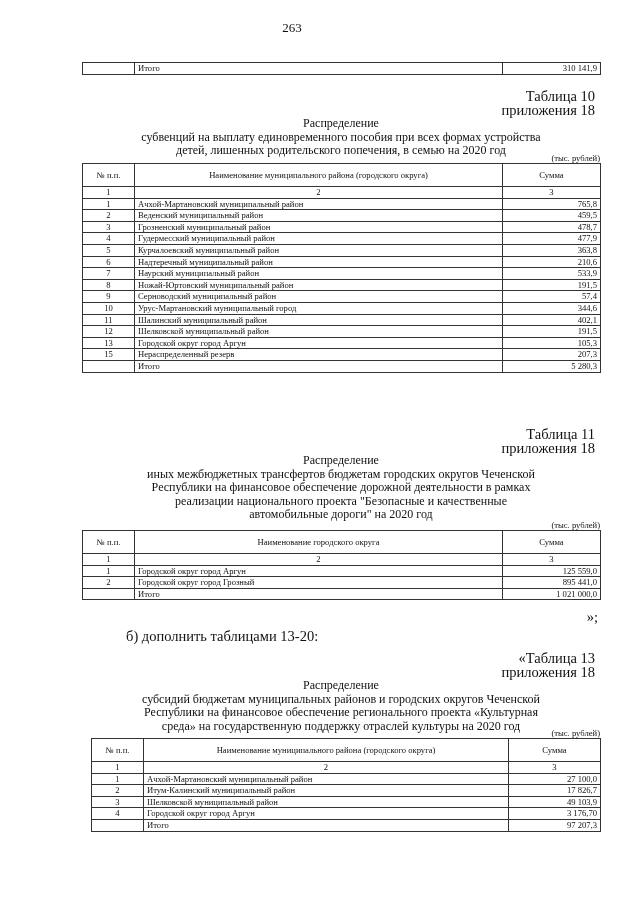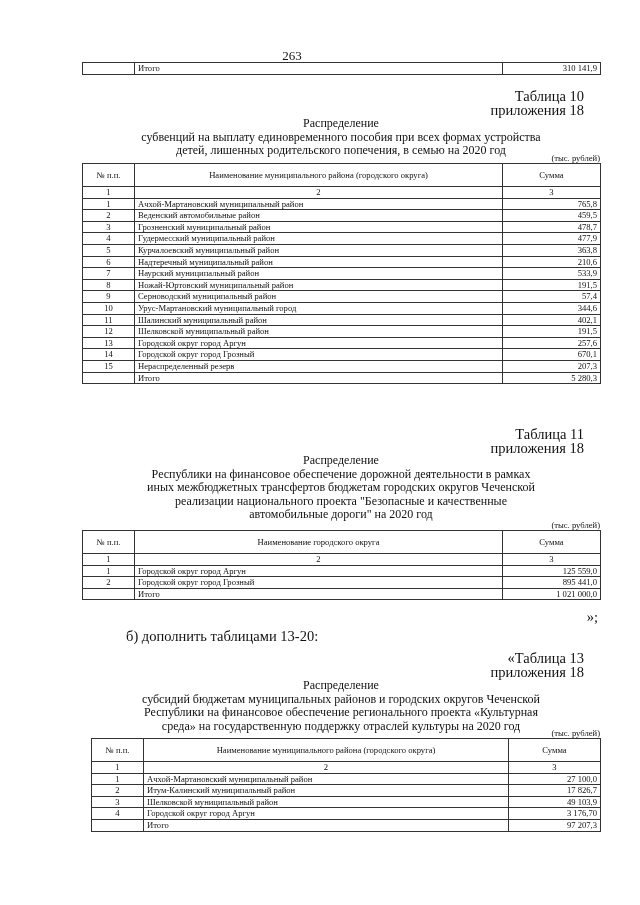--- a/index.html
+++ b/index.html
@@ -1,26 +1,26 @@
 <!DOCTYPE html>
 <html><head>
 <meta charset="utf-8">
 <style>
   html, body { margin:0; padding:0; background:#ffffff; }
   body { width:640px; height:905px; position:relative; overflow:hidden;
          font-family:"Liberation Serif", "DejaVu Serif", serif; color:#111; }
   .abs { position:absolute; }
-  .pagenum { left:0; width:584px; top:48px; text-align:center; font-size:13px; }
+  .pagenum { left:0; width:584px; top:20px; text-align:center; font-size:13px; }
   table { border-collapse:collapse; position:absolute; table-layout:fixed;padding-left:44px; }
   td { border:1px solid #333; padding:0 3px; font-size:8.6px; line-height:10.6px; height:10.6px;
        white-space:nowrap; overflow:hidden; }
   td.c { text-align:center; }
   td.r { text-align:right; }
   td.hdr { height:22px; line-height:10px; text-align:center; white-space:normal; }
-  .rblock { right:56px; text-align:right; font-size:14.5px; line-height:14px; }
+  .rblock { right:45px; text-align:right; font-size:14.5px; line-height:14px; }
   .cblock { left:82px; width:518px; text-align:center; font-size:12px; line-height:13.6px; }
   .units { right:40px; font-size:8.6px; text-align:right; }
   .para { left:126px; font-size:14.5px; }
   .closer { right:42px; font-size:14.5px; }
 </style>
 </head>
 <body>
 
 <div class="abs pagenum">263</div>
 
@@ -67,21 +67,21 @@
     <td class="c">2</td>
     <td class="c">3</td>
   </tr>
   <tr>
         <td class="c">1</td>
         <td>Ачхой-Мартановский муниципальный район</td>
         <td class="r">765,8</td>
       </tr>
   <tr>
         <td class="c">2</td>
-        <td>Веденский автомобильные район</td>
+        <td>Веденский муниципальный район</td>
         <td class="r">459,5</td>
       </tr>
   <tr>
         <td class="c">3</td>
         <td>Грозненский муниципальный район</td>
         <td class="r">478,7</td>
       </tr>
   <tr>
         <td class="c">4</td>
         <td>Гудермесский муниципальный район</td>
@@ -123,48 +123,43 @@
         <td class="r">402,1</td>
       </tr>
   <tr>
         <td class="c">12</td>
         <td>Шелковской муниципальный район</td>
         <td class="r">191,5</td>
       </tr>
   <tr>
         <td class="c">13</td>
         <td>Городской округ город Аргун</td>
-        <td class="r">257,6</td>
-      </tr>
-  <tr>
-        <td class="c">14</td>
-        <td>Городской округ город Грозный</td>
-        <td class="r">670,1</td>
+        <td class="r">105,3</td>
       </tr>
   <tr>
         <td class="c">15</td>
         <td>Нераспределенный резерв</td>
         <td class="r">207,3</td>
       </tr>
   <tr>
         <td></td>
         <td>Итого</td>
         <td class="r">5 280,3</td>
       </tr>
 </tbody>
   </table>
 
 <div class="abs rblock" style="top:427px;">
   <div>Таблица 11</div>
   <div>приложения 18</div>
 </div>
 <div class="abs cblock" style="top:454px;">
   <div>Распределение</div>
+  <div>иных межбюджетных трансфертов бюджетам городских округов Чеченской</div>
   <div>Республики на финансовое обеспечение дорожной деятельности в рамках</div>
-  <div>иных межбюджетных трансфертов бюджетам городских округов Чеченской</div>
   <div>реализации национального проекта "Безопасные и качественные</div>
   <div>автомобильные дороги" на 2020 год</div>
 </div>
 <div class="abs units" style="top:520px;">(тыс. рублей)</div>
 
 <table style="left:82px; top:530px; width:518px;">
   <colgroup>
       <col style="width:52px">
       <col style="width:368px">
       <col style="width:98px">

